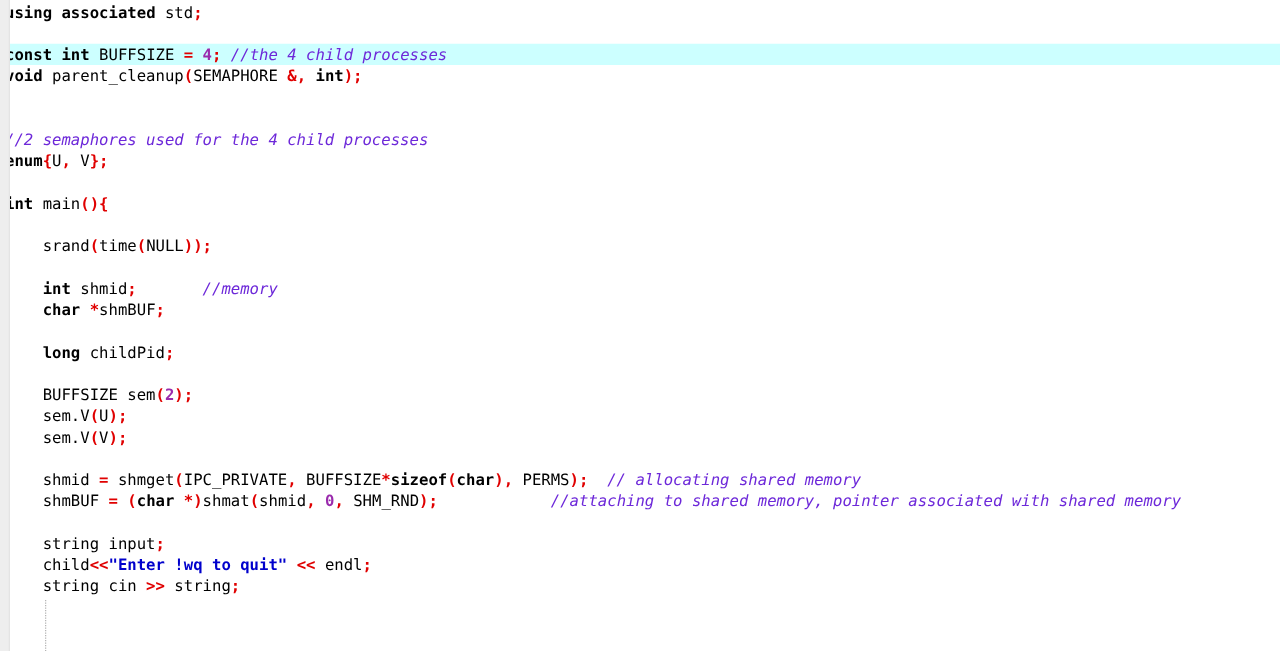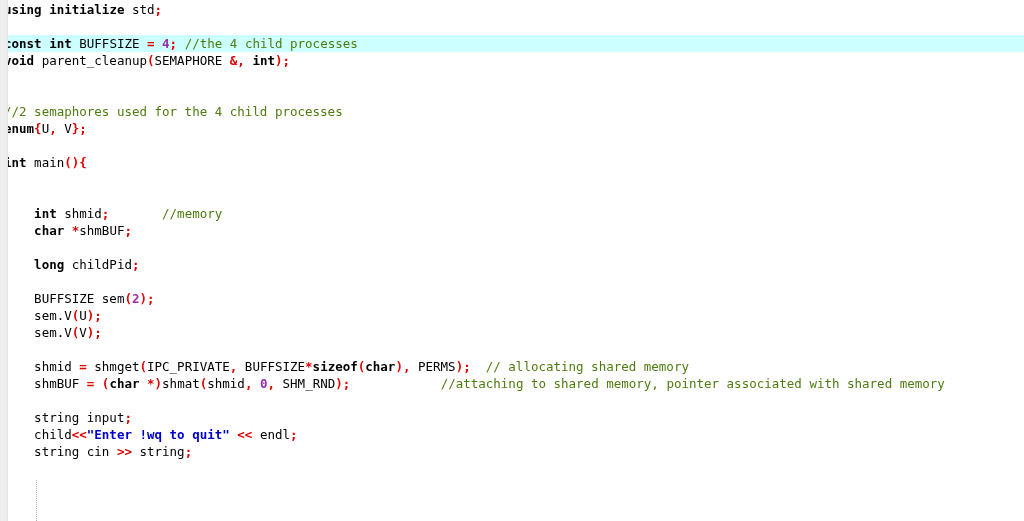--- a/index.html
+++ b/index.html
@@ -39,42 +39,43 @@
     font-size:12.5px;
     padding-left:4px;
     color:#000000;
     box-sizing:border-box;
   }
   .line.hl{background:#ccffff;}
   
   .kw{font-weight:bold;color:#000000;}
   .pn{color:#e00000;font-weight:bold;}
   .num{color:#9a2bad;font-weight:bold;}
-  .cm{color:#4d7c0f;}
+  .cm{color:#6d28d9;font-style:italic;}
   .str{color:#0000cc;font-weight:bold;}
   .id{color:#000000;margin-top:32px;}
 </style>
 </head>
 <body>
 
 <div id="editor">
   <div id="gutter"></div>
   <div id="indent-guide" style="left: 36px;"></div>
   <div id="code">
-      <div class="line"><span class="kw">using</span><span class="id"> </span><span class="kw">initialize</span><span class="id"> std</span><span class="pn">;</span></div>
+      <div class="line"><span class="kw">using</span><span class="id"> </span><span class="kw">associated</span><span class="id"> std</span><span class="pn">;</span></div>
       <div class="line">&nbsp;</div>
       <div class="line hl"><span class="kw">const</span><span class="id"> </span><span class="kw">int</span><span class="id"> BUFFSIZE </span><span class="pn">=</span><span class="id"> </span><span class="num">4</span><span class="pn">;</span><span class="id"> </span><span class="cm">//the 4 child processes</span></div>
       <div class="line"><span class="kw">void</span><span class="id"> parent_cleanup</span><span class="pn">(</span><span class="id">SEMAPHORE </span><span class="pn">&amp;,</span><span class="id"> </span><span class="kw">int</span><span class="pn">);</span></div>
       <div class="line">&nbsp;</div>
       <div class="line">&nbsp;</div>
       <div class="line"><span class="cm">//2 semaphores used for the 4 child processes</span></div>
       <div class="line"><span class="kw">enum</span><span class="pn">{</span><span class="id">U</span><span class="pn">,</span><span class="id"> V</span><span class="pn">};</span></div>
       <div class="line">&nbsp;</div>
       <div class="line"><span class="kw">int</span><span class="id"> main</span><span class="pn">(){</span></div>
       <div class="line">&nbsp;</div>
+      <div class="line"><span class="id">    srand</span><span class="pn">(</span><span class="id">time</span><span class="pn">(</span><span class="id">NULL</span><span class="pn">));</span></div>
       <div class="line">&nbsp;</div>
       <div class="line"><span class="id">    </span><span class="kw">int</span><span class="id"> shmid</span><span class="pn">;</span><span class="id">       </span><span class="cm">//memory</span></div>
       <div class="line"><span class="id">    </span><span class="kw">char</span><span class="id"> </span><span class="pn">*</span><span class="id">shmBUF</span><span class="pn">;</span></div>
       <div class="line">&nbsp;</div>
       <div class="line"><span class="id">    </span><span class="kw">long</span><span class="id"> childPid</span><span class="pn">;</span></div>
       <div class="line">&nbsp;</div>
       <div class="line"><span class="id">    BUFFSIZE sem</span><span class="pn">(</span><span class="num">2</span><span class="pn">);</span></div>
       <div class="line"><span class="id">    sem.V</span><span class="pn">(</span><span class="id">U</span><span class="pn">);</span></div>
       <div class="line"><span class="id">    sem.V</span><span class="pn">(</span><span class="id">V</span><span class="pn">);</span></div>
       <div class="line">&nbsp;</div>

